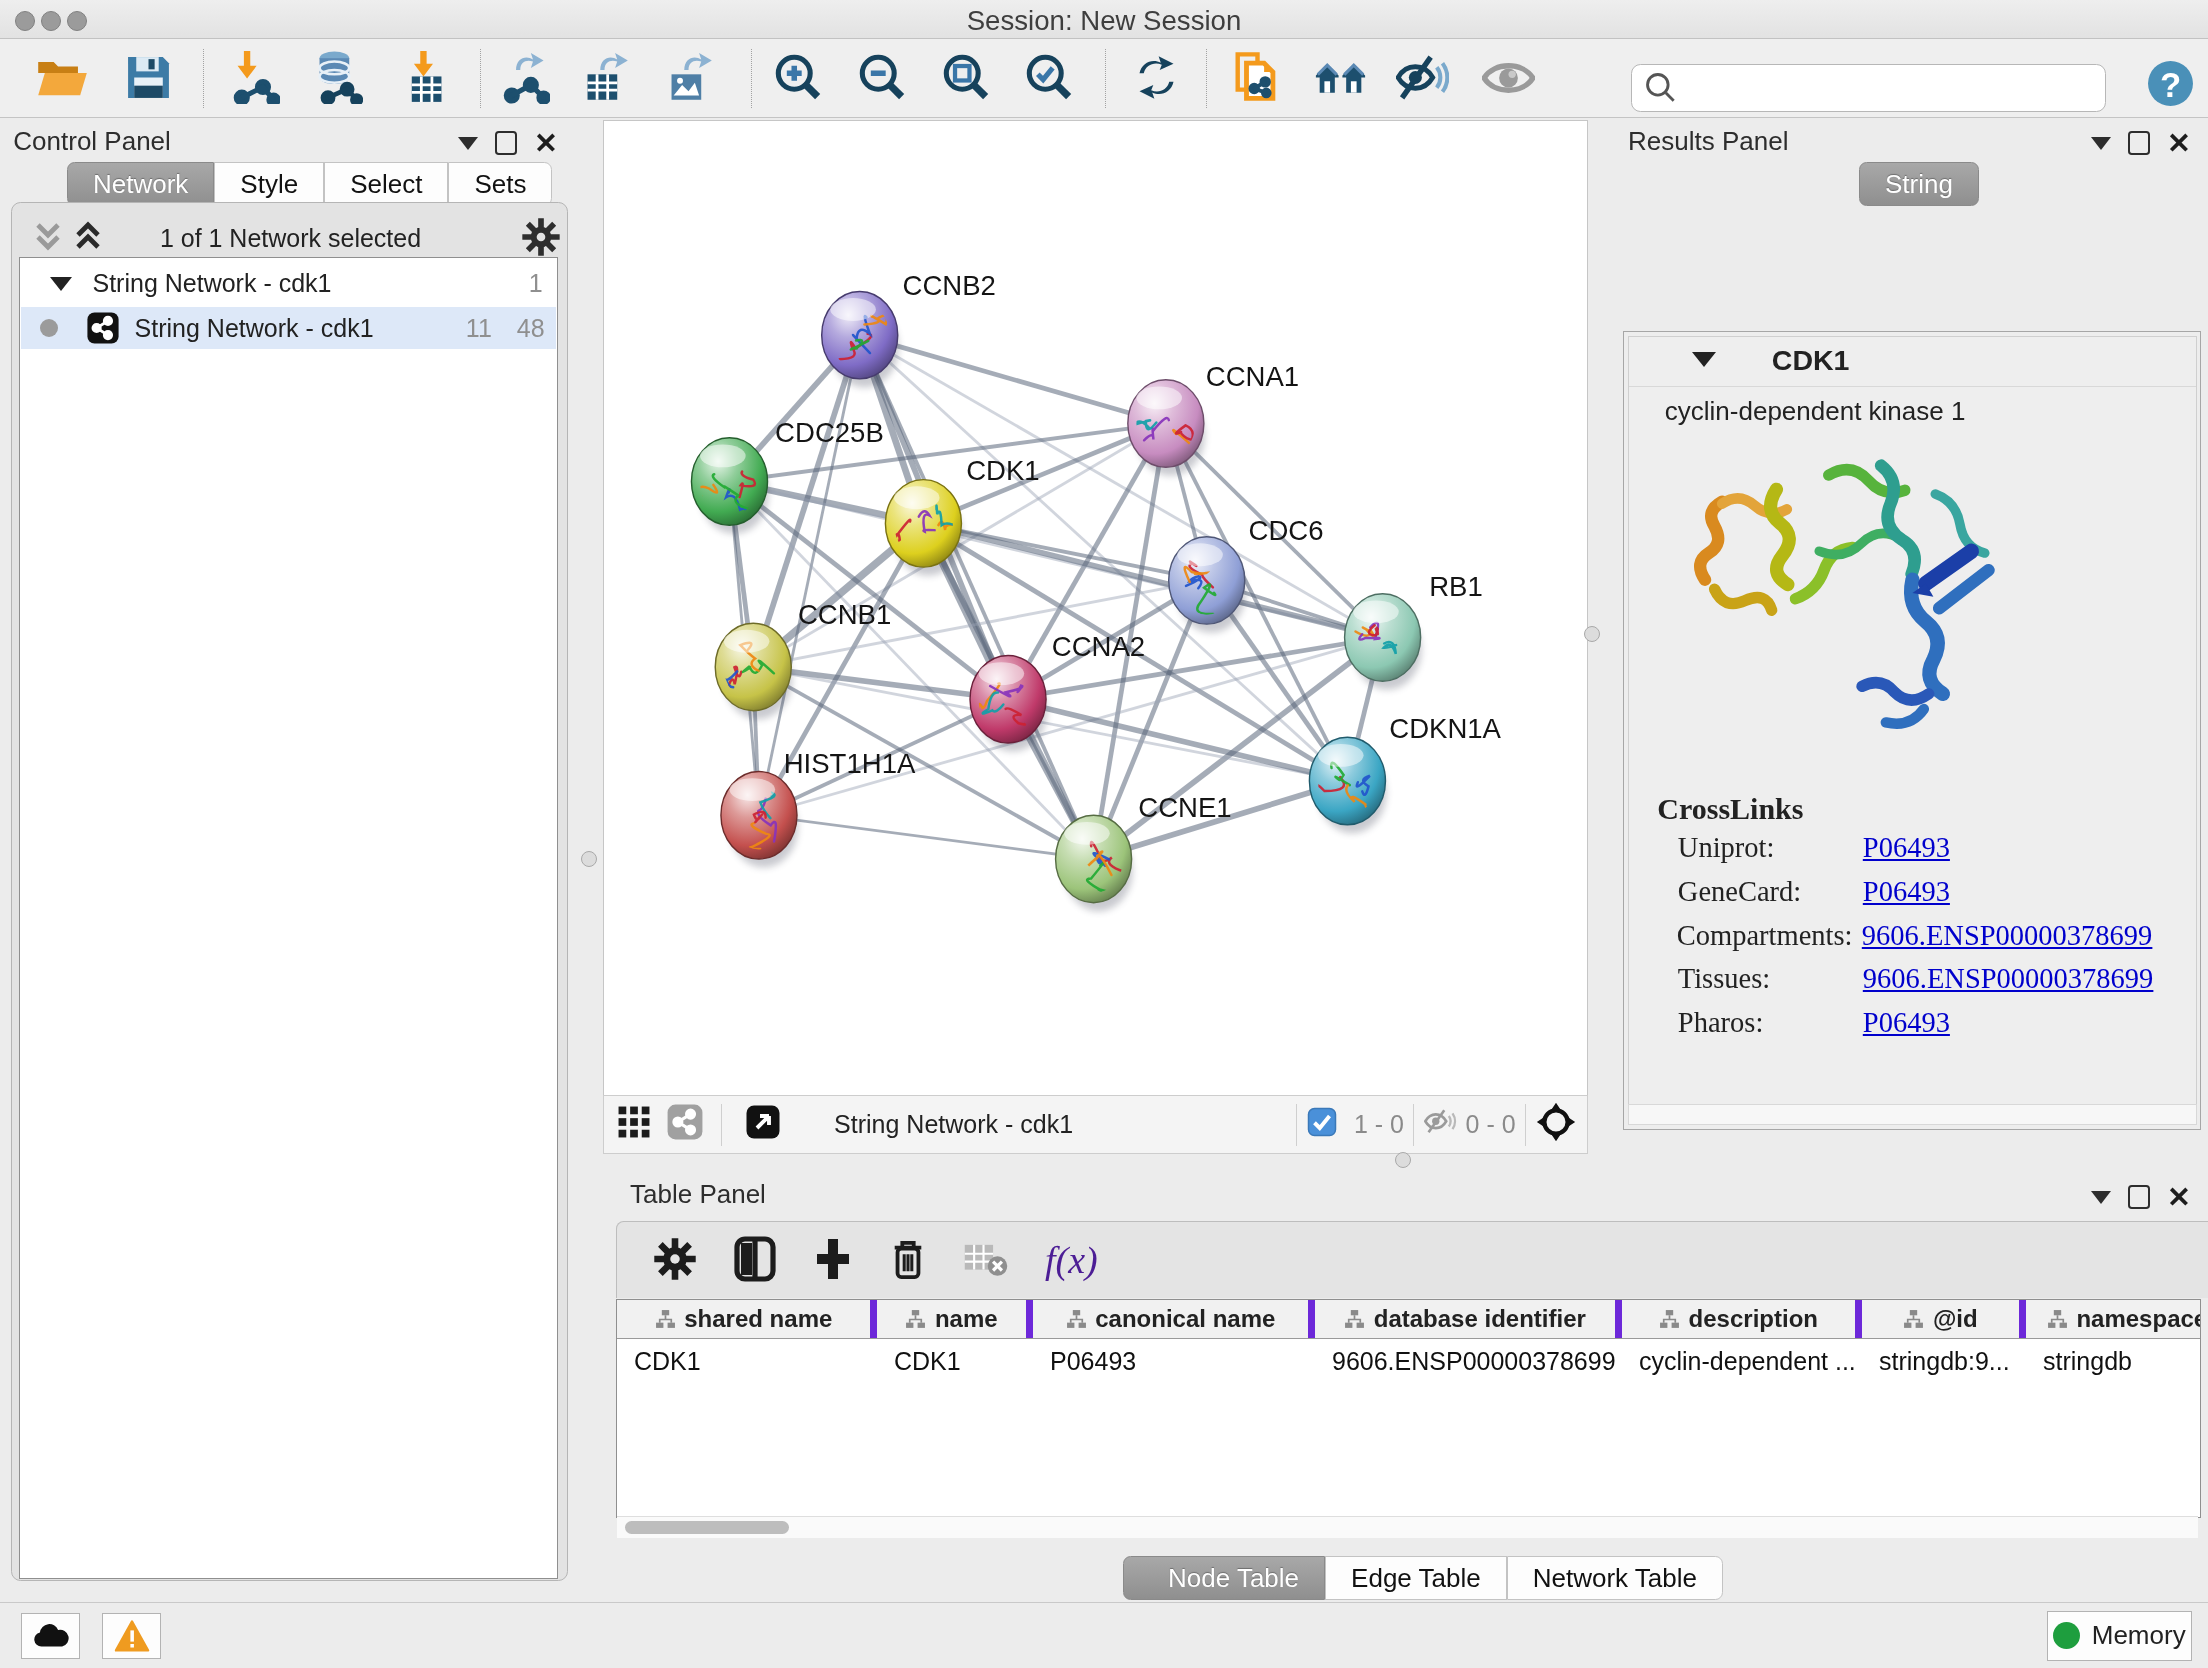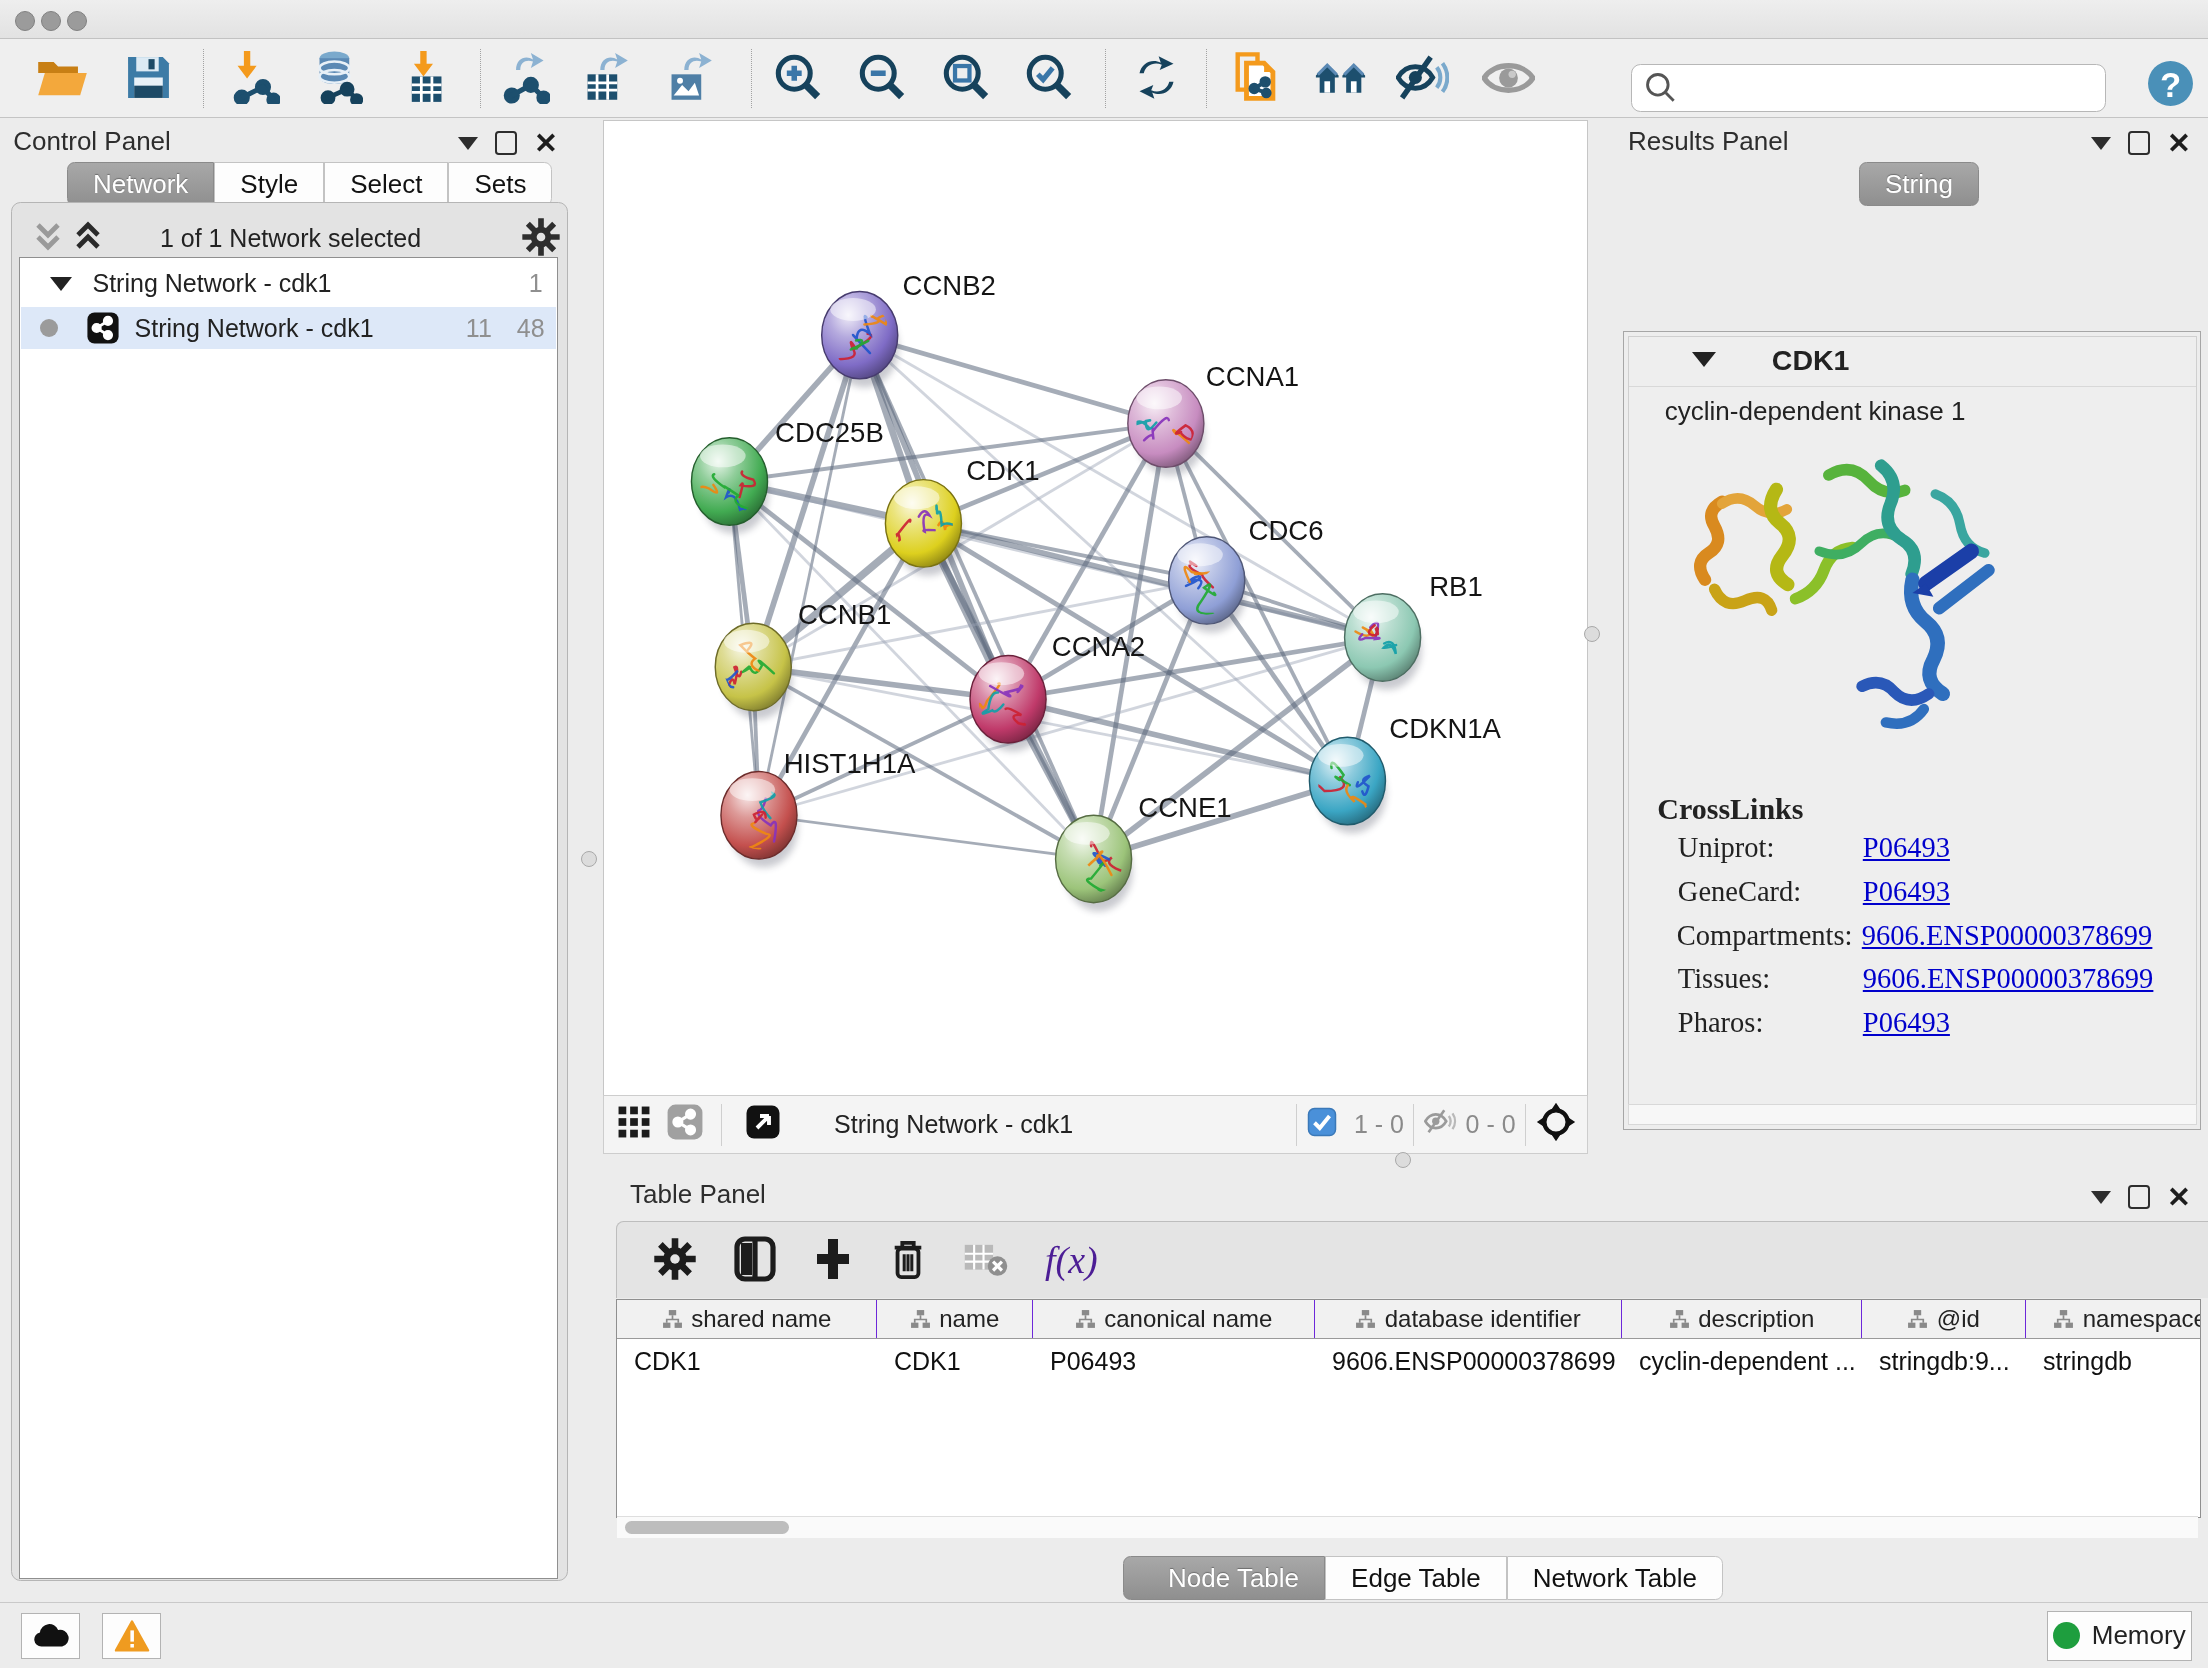--- a/index.html
+++ b/index.html
@@ -51,41 +51,42 @@
   .serif{font-family:"Liberation Serif",serif;}
   .xl-row{position:absolute;font-size:28.5px;}
   .xl-row a{color:#0000cc;}
   
   .tp-toolbar{position:absolute;background:#e4e4e4;border:1px solid #bdbdbd;border-bottom:none;
               border-radius:7.6px 7.6px 0 0;display:flex;align-items:center;gap:36px;padding-left:36px;}
   .ntable{position:absolute;background:#fff;border:1px solid #8f8f8f;overflow:hidden;}
   .th-row{position:absolute;left:0;top:0;height:38px;background:#f1f1f1;border-bottom:1.9px solid #9a9a9a;
           display:flex;}
   .th-cell{display:flex;align-items:center;justify-content:center;gap:8.6px;font-size:24px;color:#222;
-           border-right:1px solid #6d28d9;box-sizing:border-box;flex:none;overflow:hidden;white-space:nowrap;}
+           border-right:7px solid #6d28d9;box-sizing:border-box;flex:none;overflow:hidden;white-space:nowrap;font-weight:bold;}
   .td-row{position:absolute;left:0;top:40px;height:42px;display:flex;}
   .td-cell{display:flex;align-items:center;font-size:25px;color:#111;padding-left:17px;
            box-sizing:border-box;flex:none;overflow:hidden;white-space:nowrap;}
   .hscroll{position:absolute;height:21px;background:#fafafa;border-top:1px solid #dedede;}
   .hthumb{position:absolute;top:3.8px;height:13.3px;border-radius:6.7px;background:#bdbdbd;}
   .dot-handle{position:absolute;width:14.3px;height:14.3px;border-radius:50%;background:#dcdcdc;border:1px solid #a9a9a9;}
   
   .sb-btn{position:absolute;background:#fdfdfd;border:1.9px solid #b3b3b3;display:flex;align-items:center;
           justify-content:center;}
   text{font-family:"Liberation Sans",sans-serif;}
 </style>
 </head>
 <body>
 
 <div class="window">
 
   <div class="titlebar">
     <div class="tl-circle" style="left:15px"></div>
     <div class="tl-circle" style="left:41px"></div>
     <div class="tl-circle" style="left:67px"></div>
+    <div class="tb-title">Session: New Session</div>
   </div>
 
   <div class="toolbar">
     <div class="tbi" style="left:36px">
       <svg width="53" height="49" viewBox="0 0 24 22">
         <path d="M1 4 h7 l2 2 h9 v3 H1z" fill="#c87f14"></path>
         <path d="M1 19 L4 9 h19 L20 19z" fill="#f3a83c"></path>
       </svg>
     </div>
     <div class="tbi" style="left:122px">

